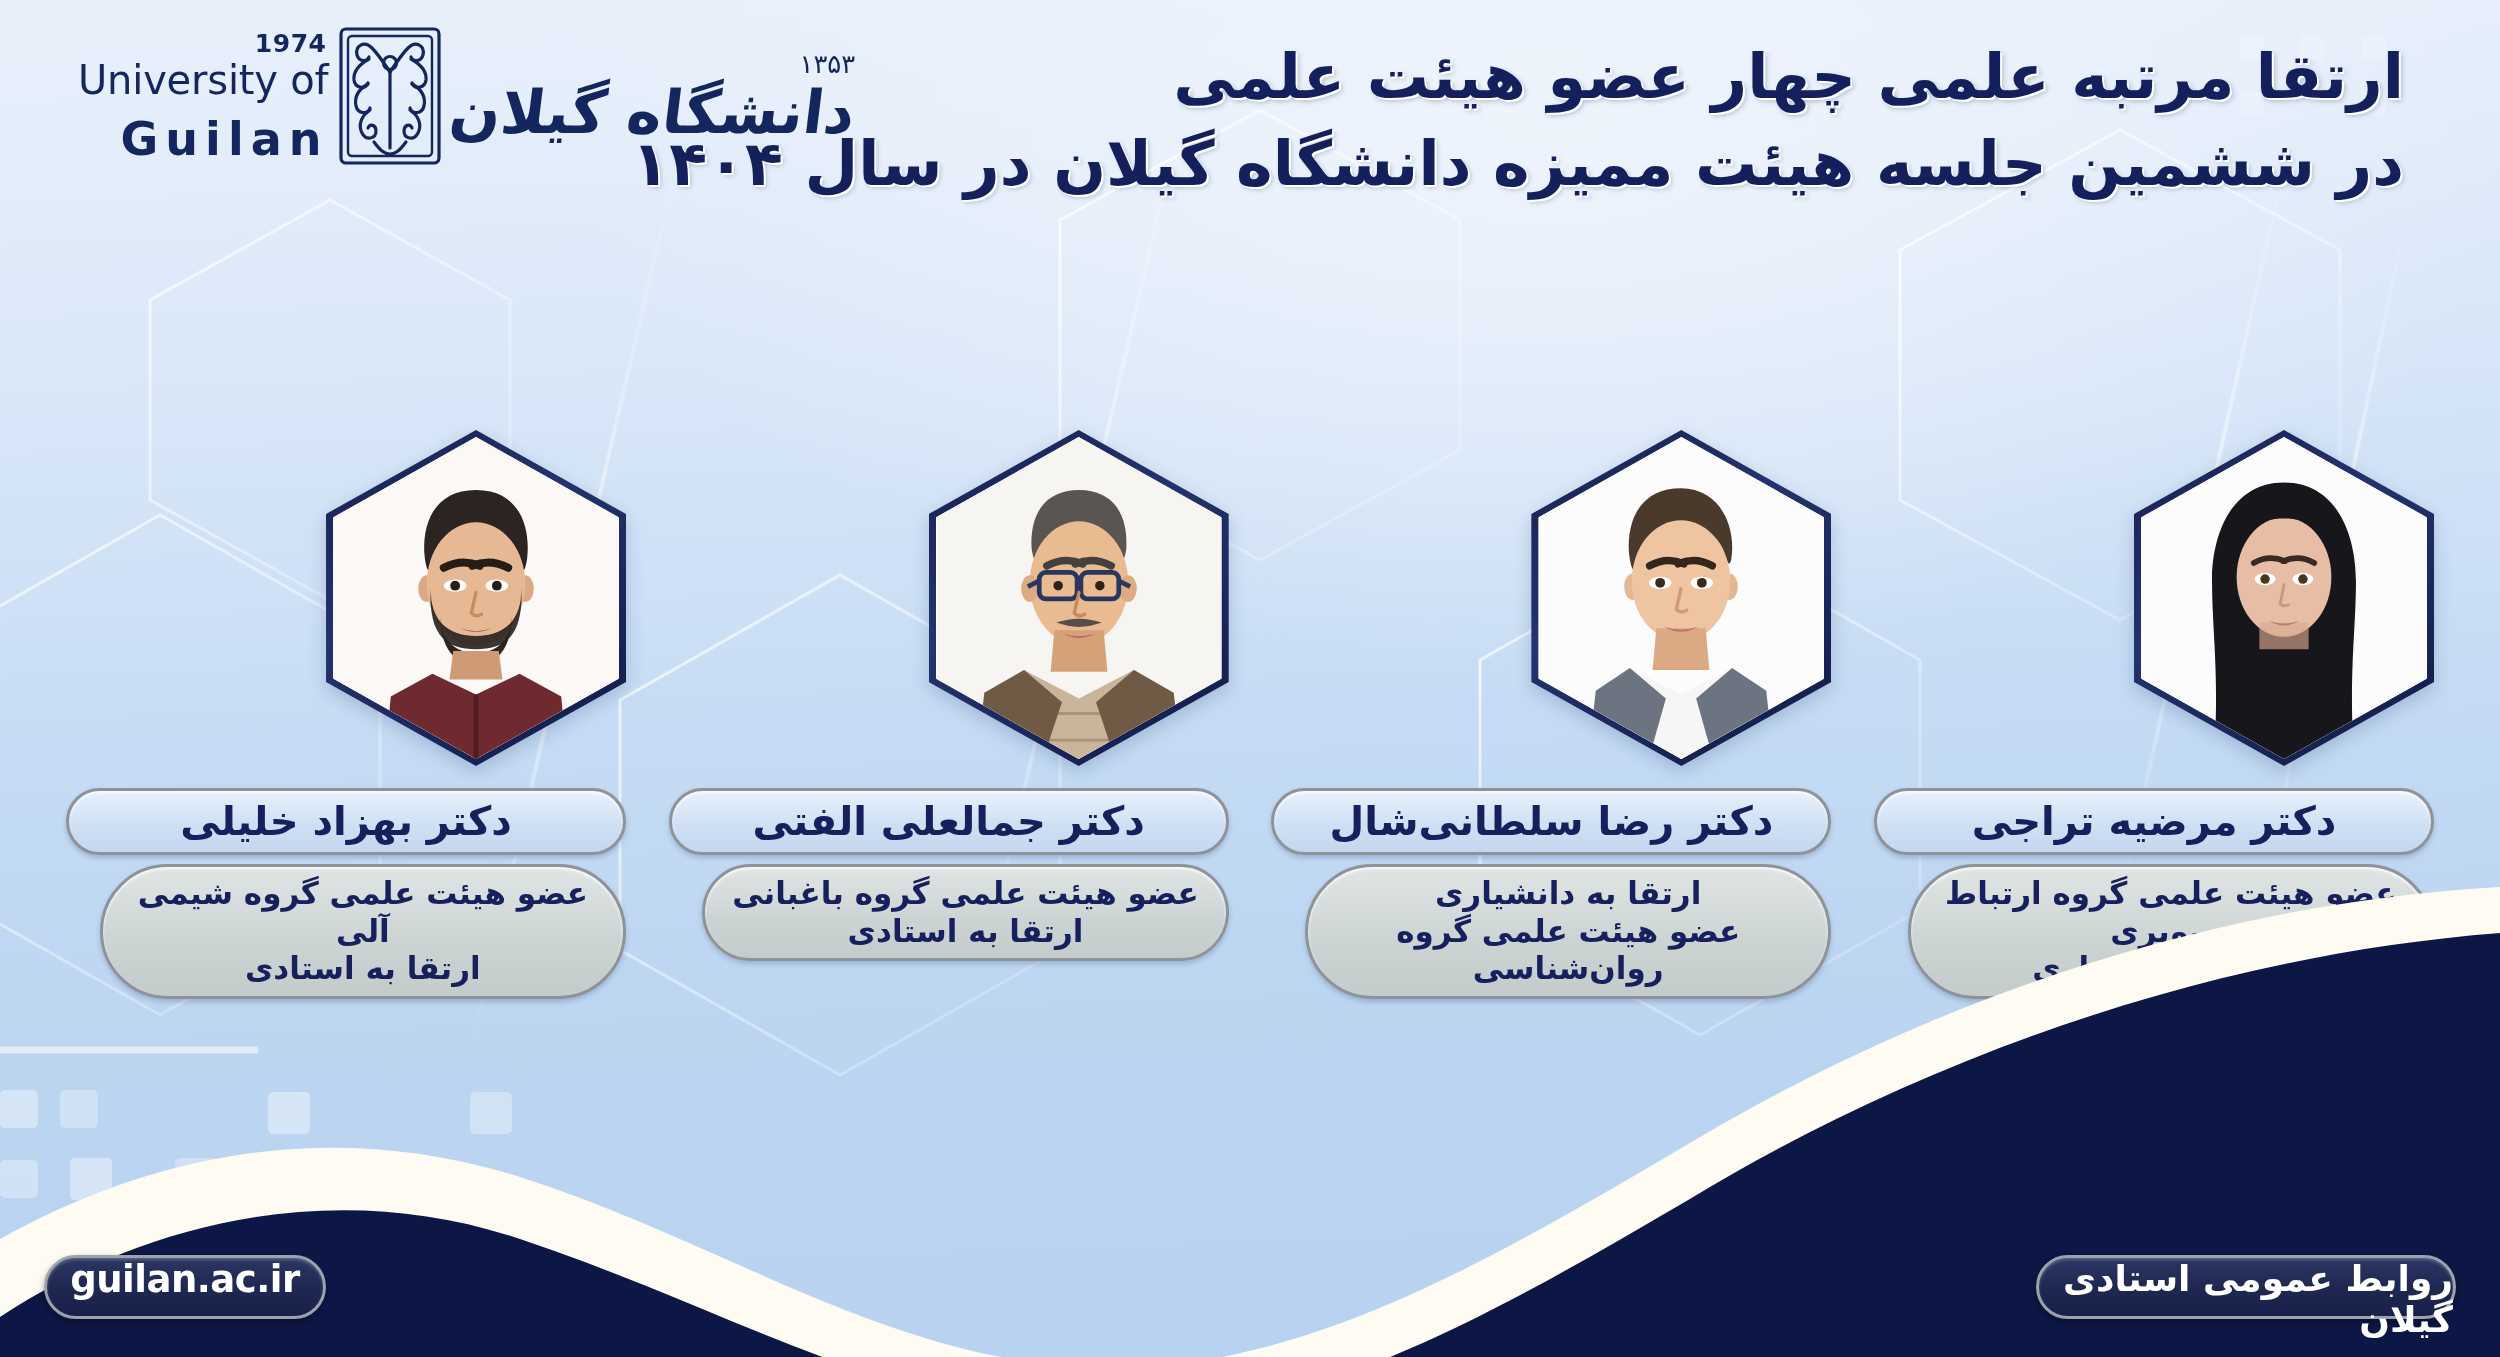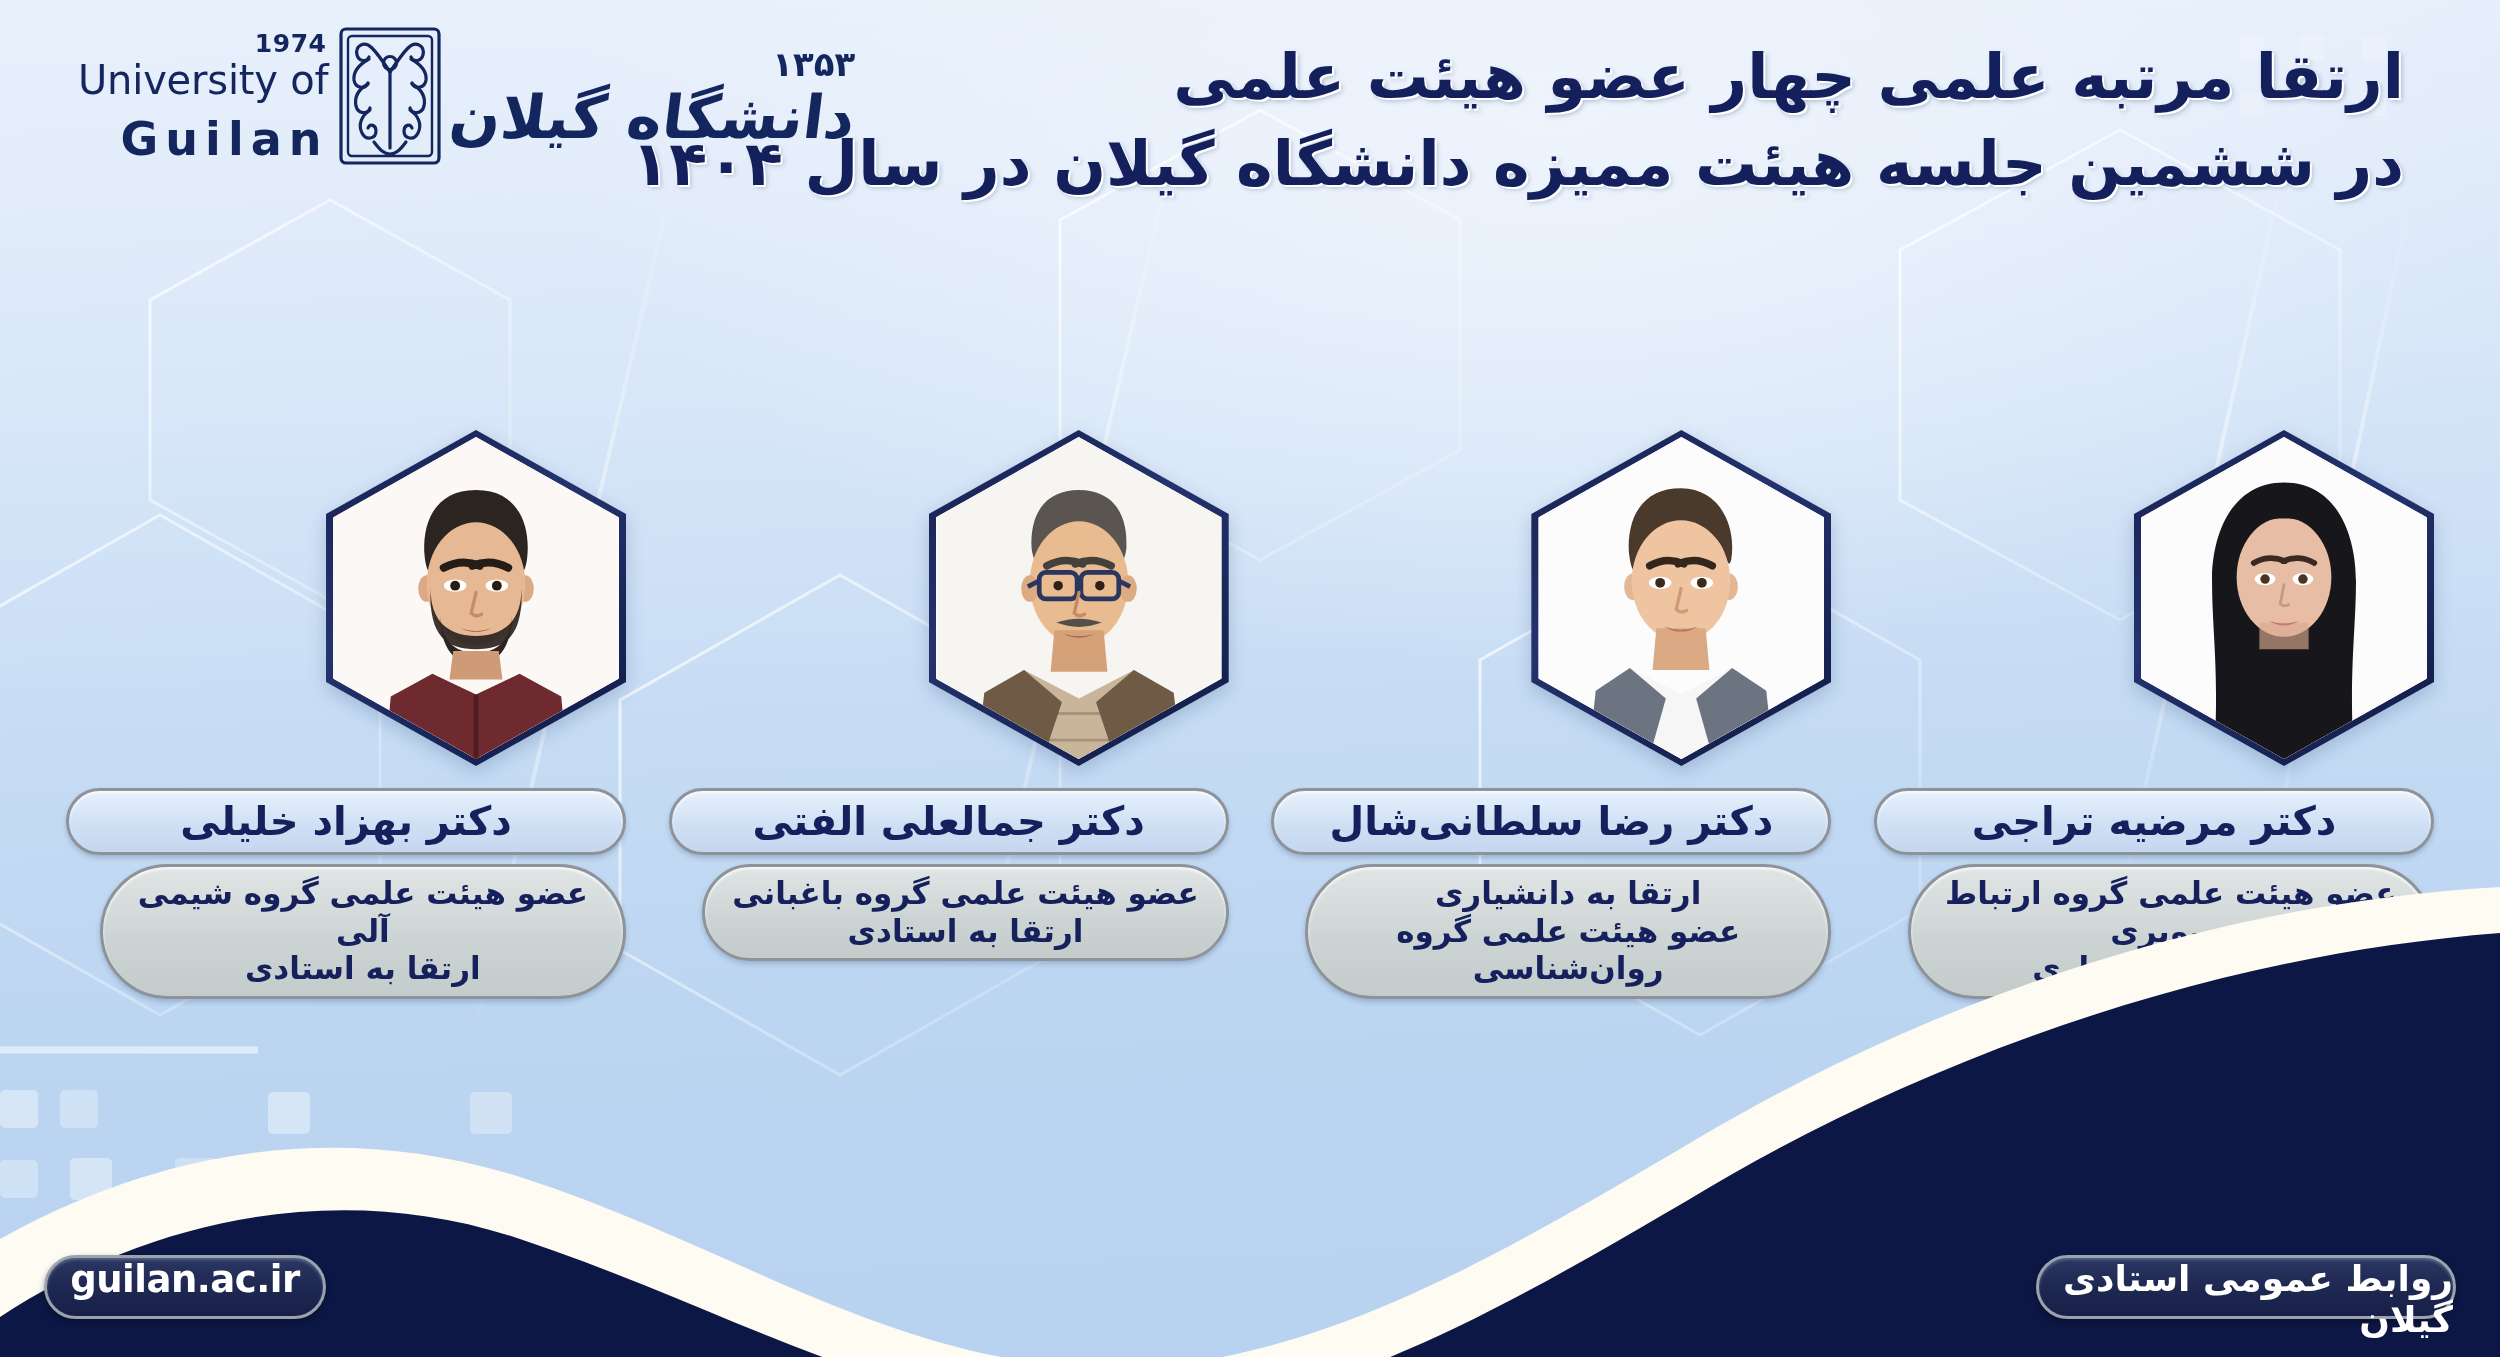--- a/index.html
+++ b/index.html
@@ -49,21 +49,21 @@
   .logo-guilan{
     font-size:46px; font-weight:bold; letter-spacing:7px;
     margin-top:16px; margin-left:6px;
   }
   .logo-emblem{ width:104px; height:140px; flex:0 0 auto; }
   .logo-fa{
     display:flex; flex-direction:column; align-items:flex-start;
     padding-left:8px; color:#13265e; direction:rtl;
   }
   .logo-year-fa{
-    font-size:34px; font-weight:bold; margin-bottom:2px; margin-left:4px;
+    font-size:26px; font-weight:normal; margin-bottom:2px; margin-left:4px;
     font-family:"DejaVu Sans",sans-serif;
   }
   .logo-fa-name{
     font-size:60px; font-weight:bold; line-height:1.05;
     font-family:"DejaVu Sans",sans-serif;
     transform:skewX(-7deg);
   }
 
   
   .titles{

